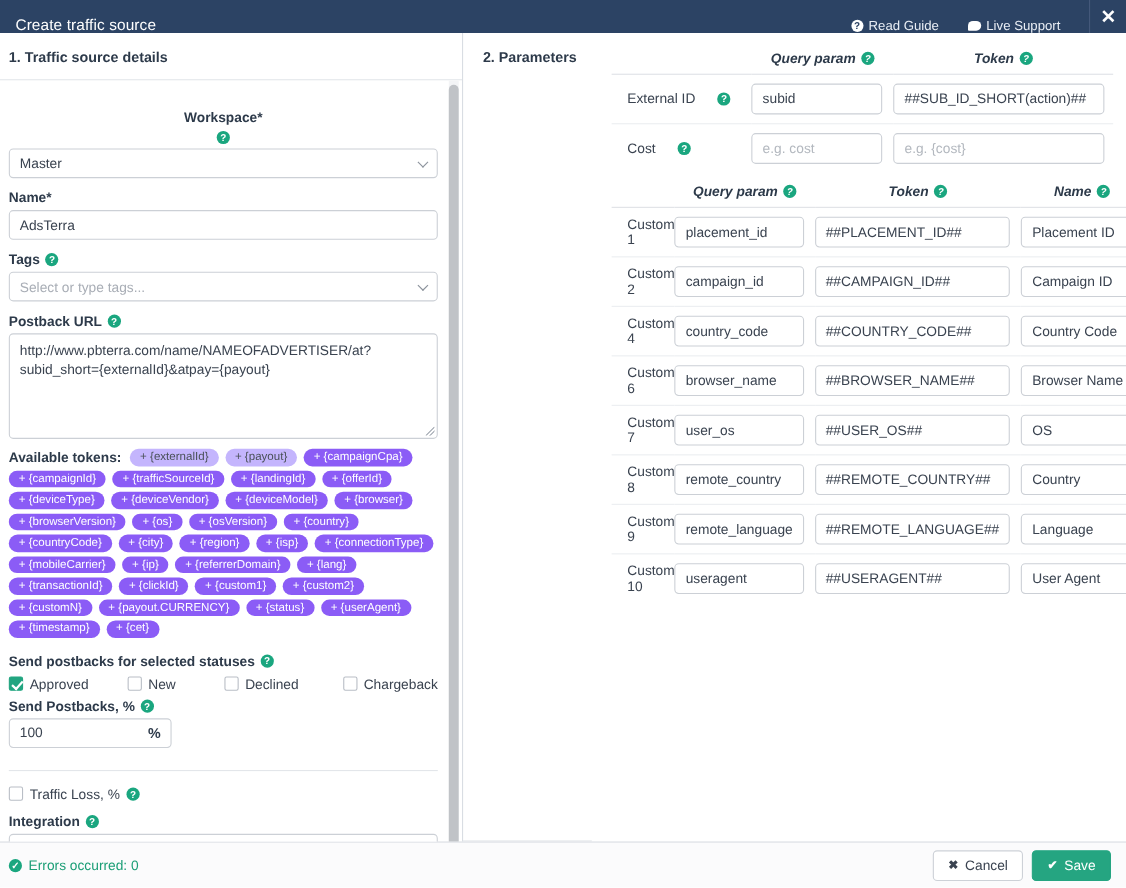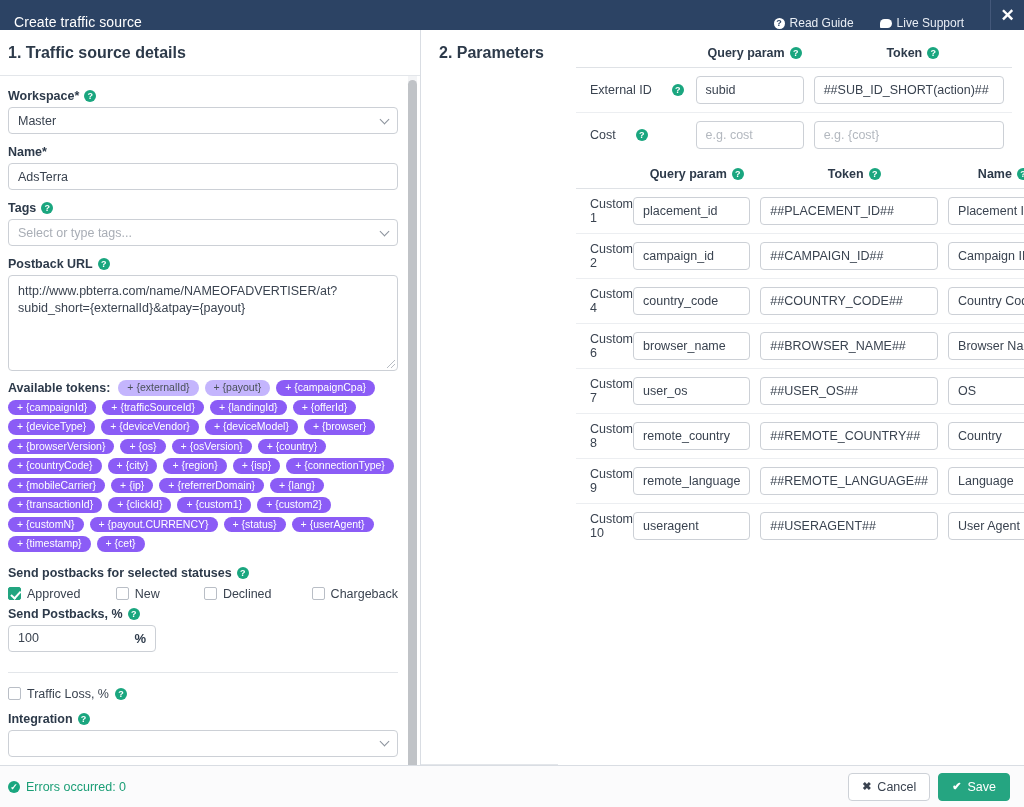--- a/index.html
+++ b/index.html
@@ -56,21 +56,21 @@
   .col-left {
     width: 421px; min-width: 421px;
     border-right: 1px solid #d9dde3;
     display: flex; flex-direction: column;
     position: relative;
   }
   .col-right { flex: 1; display: flex; flex-direction: row; min-width: 0; }
 
   .section-head {
     padding: 14px 14px 13px 8px;
-    font-size: 16px; font-weight: bold; color: #2d3a4a;
+    font-size: 13px; font-weight: bold; color: #2d3a4a;
     border-bottom: 1px solid #e3e6ea;
   }
   .col-right .section-head { padding-left: 18px; }
 
   .pane { flex: 1; overflow: hidden; position: relative; }
   .pane-inner-left { padding: 10px 22px 10px 8px; }
   .pane-inner-right { padding: 10px 12px 10px 18px; }
 
   
   .scrollbar {
@@ -80,21 +80,21 @@
   .scrollbar .thumb {
     position: absolute; top: 4px; left: 0; width: 9px; height: 700px;
     background: #c0c3c7; border-radius: 5px;
   }
 
   
   .flabel {
     font-size: 12.5px; font-weight: bold; color: #2d3a4a;
     margin: 11px 0 4px 0; display: flex; align-items: center; gap: 5px;
   }
-  .flabel:first-child { margin-top: 3px; }
+  .flabel:first-child { margin-top: 17px; flex-direction: column; }
   .help {
     display: inline-block; width: 12px; height: 12px; border-radius: 50%;
     background: #1aa67f; color: #ffffff; font-size: 9px; font-weight: bold;
     line-height: 12px; text-align: center; flex: none;
   }
   .ctrl {
     width: 100%; height: 27px;
     border: 1px solid #ccd0d6; border-radius: 4px;
     background: #fff; font-family: inherit; font-size: 12.5px;
     color: #3a4350; padding: 0 9px;
@@ -163,20 +163,21 @@
   }
   .pct-input .sym { font-weight: bold; color: #2d3a4a; font-size: 13px; }
   .divider { border-top: 1px solid #e3e6ea; margin: 20px 0 14px 0; }
 
   
   .ptable { width: 100%; border-collapse: collapse; }
   .ptable th {
     font-size: 12.5px; font-weight: bold; color: #2d3a4a;
     padding: 6px 0 7px 0; text-align: center;
     border-bottom: 1px solid #dfe2e6;
+    font-style: italic;
   }
   .ptable th.blank { border-bottom: 1px solid #dfe2e6; }
   .ptable td {
     padding: 8px 0; border-bottom: 1px solid #eceef1; vertical-align: middle;
   }
   .ptable tr:last-child td { border-bottom: none; }
   .rowlabel {
     font-size: 12.5px; color: #3a4350;
     display: flex; align-items: center; gap: 20px;
     padding-left: 14px;

